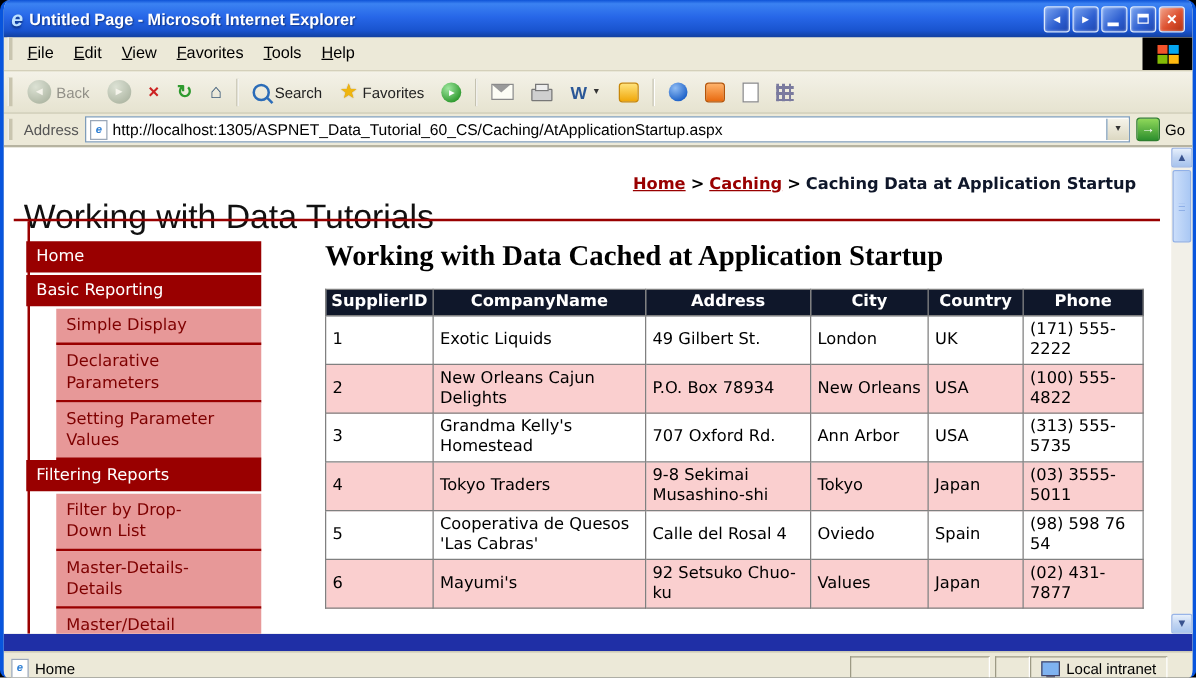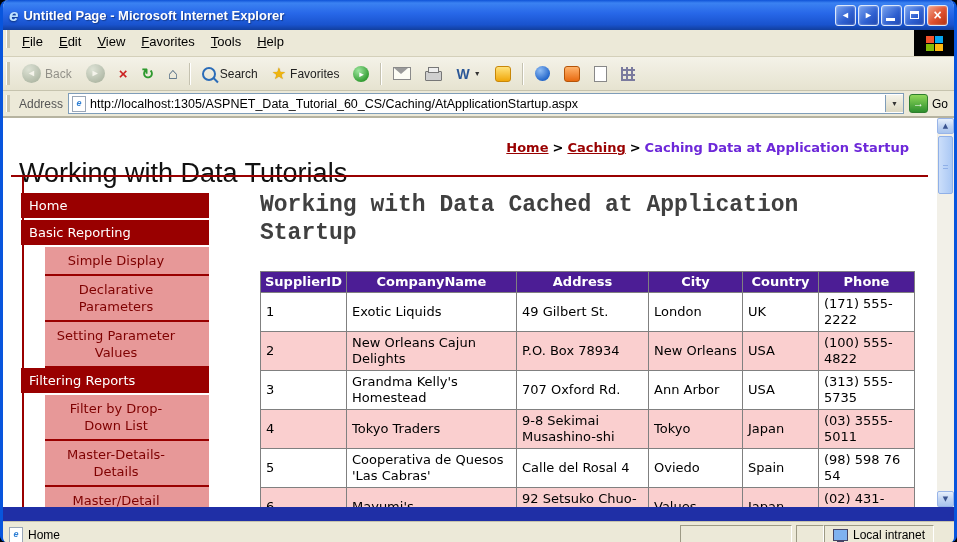--- a/index.html
+++ b/index.html
@@ -69,32 +69,32 @@
   .go-btn{display:flex;align-items:center;gap:4px;font-size:12px;color:#000;}
   .go-icon{width:17px;height:17px;border-radius:3px;background:linear-gradient(#8FD85A,#2E8F2E);border:1px solid #2E7E2E;
            color:#fff;font-weight:bold;text-align:center;line-height:16px;font-size:11px;}
 
   
   .content{position:relative;height:389px;background:#fff;overflow:hidden;font-family:"DejaVu Sans",sans-serif;}
   .site-title{position:absolute;left:16px;top:12px;font-size:27px;color:#111;font-family:"Liberation Sans",sans-serif;margin-top:28px;}
   .breadcrumb{position:absolute;top:22px;right:45px;font-size:13px;font-weight:bold;white-space:nowrap;}
   .breadcrumb a{color:#990000;text-decoration:underline;}
   .breadcrumb .bc-sep{color:#000;padding:0 4px;}
-  .breadcrumb .bc-current{color:#6d28d9;}
+  .breadcrumb .bc-current{color:#0f172a;}
   .divider{position:absolute;left:8px;right:26px;top:57px;height:2px;background:#990000;}
   .side-line{position:absolute;left:19px;top:59px;bottom:0;width:2px;background:#990000;}
 
   .sidebar{position:absolute;left:18px;top:75px;width:188px;}
   .sb-section{background:#990000;color:#fff;font-size:13px;padding:5px 8px;margin-bottom:2px;}
-  .sb-item{background:#E79898;color:#7E0000;font-size:13px;padding:5px 30px 5px 8px;margin-left:24px;border-bottom:2px solid #990000;line-height:17px;text-align:center;}
+  .sb-item{background:#E79898;color:#7E0000;font-size:13px;padding:5px 30px 5px 8px;margin-left:24px;border-bottom:2px solid #990000;line-height:17px;}
 
   .main{position:absolute;left:257px;top:73px;width:664px;}
-  .page-heading{font-size:23px;line-height:28px;font-weight:bold;color:#404040;margin:0 0 24px 0;width:580px;font-family:Liberation Mono, monospace;}
+  .page-heading{font-size:23px;line-height:28px;font-weight:bold;color:#000000;margin:0 0 12px 0;width:580px;font-family:Liberation Serif, serif;}
   table.grid{border-collapse:collapse;font-size:13px;line-height:16px;}
-  table.grid th{background:#4c1d95;color:#fff;font-weight:bold;padding:2px 4px;border:1px solid #808080;}
+  table.grid th{background:#0f172a;color:#fff;font-weight:bold;padding:2px 4px;border:1px solid #808080;}
   table.grid td{padding:3px 5px;border:1px solid #808080;vertical-align:middle;color:#000;}
   table.grid tbody tr:nth-child(even){background:#FACFCF;}
 
   
   .scrollbar{position:absolute;right:0;top:0;bottom:0;width:17px;background:#F2F0E8;}
   .sb-btn{position:absolute;left:0;width:17px;height:16px;background:linear-gradient(#E7F0FC,#C2D5F2 50%,#A8C4EE);
           border:1px solid #98B4E8;border-radius:2px;box-sizing:border-box;color:#39538F;font-size:7px;text-align:center;line-height:14px;}
   .sb-up{top:0;} .sb-down{bottom:0;}
   .sb-thumb{position:absolute;left:1px;top:18px;width:15px;height:58px;background:linear-gradient(90deg,#CBDEFA,#AAC8F4);
             border:1px solid #90B0E8;border-radius:2px;box-sizing:border-box;}

